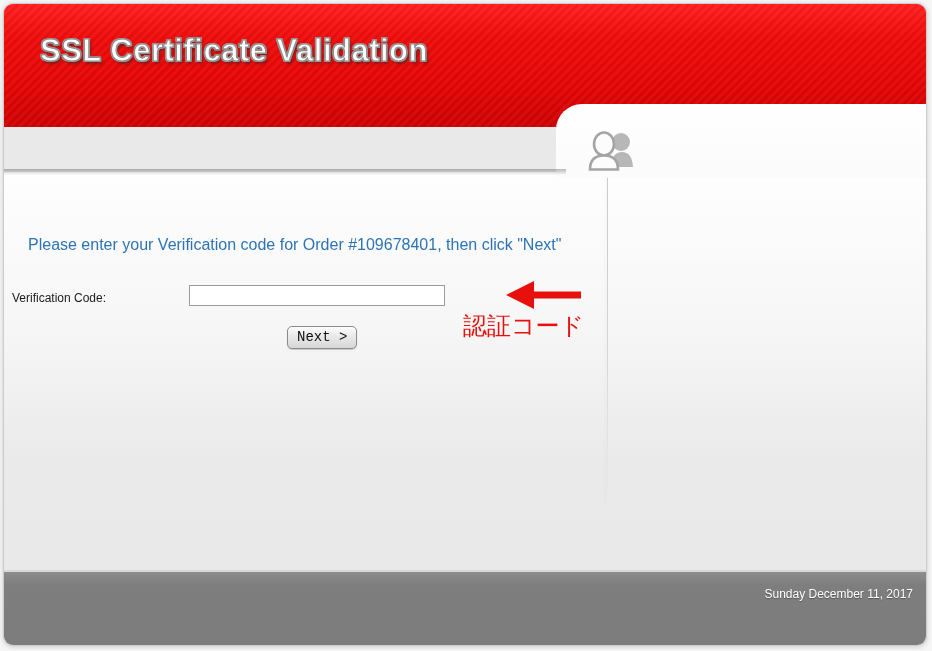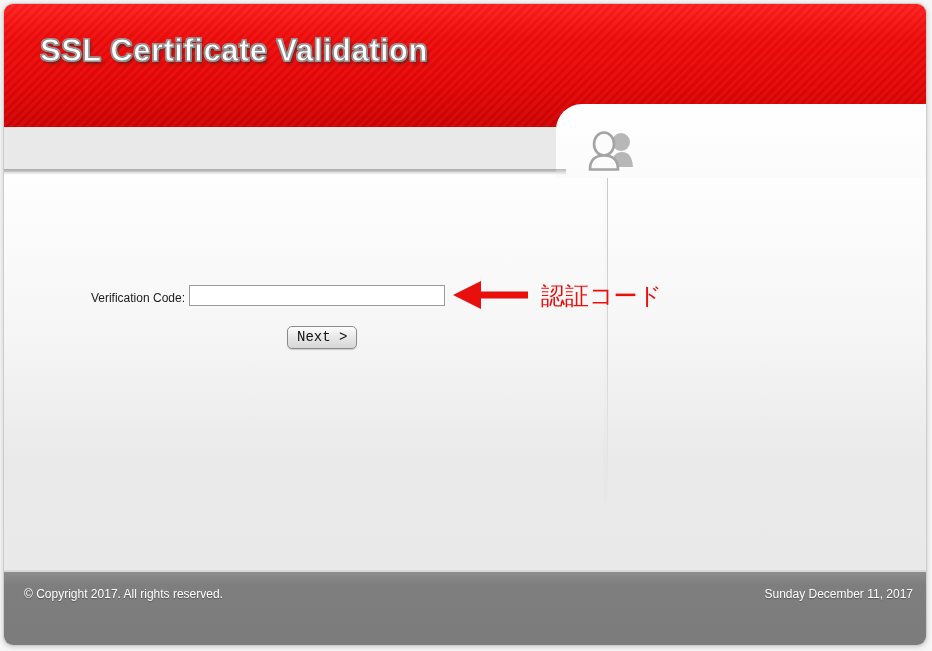--- a/index.html
+++ b/index.html
@@ -84,37 +84,37 @@
     background: linear-gradient(180deg, #c9c9c9 0%, #d5d5d5 55%, rgba(213,213,213,0) 100%);
     box-shadow: -2px 0 3px rgba(0,0,0,0.05);
     z-index: 1;
   }
   .instruction {
     position: absolute; top: 214px; left: 24px; width: 556px;
     font-size: 16px; line-height: 1.4; color: #2d74b5;
     z-index: 2;
   }
   .form-label {
-    position: absolute; top: 287px; left: 0; width: 181px;
-    text-align: right; font-size: 12px; color: #1b1b1b;
+    position: absolute; top: 287px; left: 8px; width: 181px;
+    text-align: left; font-size: 12px; color: #1b1b1b;
     z-index: 2;
   }
   .code-input {
     position: absolute; top: 281px; left: 185px;
     width: 256px; height: 21px;
     border: 1px solid #9b9b9b; border-radius: 0;
     background: #ffffff;
     font-size: 13px; font-family: "Liberation Sans", sans-serif;
     padding: 1px 4px;
     z-index: 2;
   }
   .annotation {
     position: absolute; top: 276px; left: 449px;
-    display: flex; align-items: flex-start;
-    z-index: 5; white-space: nowrap;
+    display: flex; align-items: flex-end;
+    z-index: 5; white-space: nowrap; flex-direction: column;
   }
   .annotation-text {
     margin-left: 10px;
     font-size: 24px; color: #e8100c;
   }
   .next-button {
     position: absolute; top: 322px; left: 283px;
     padding: 2px 9px 3px;
     font-size: 14px; font-family: Liberation Mono, monospace; color: #111;
     background: linear-gradient(180deg, #fdfdfd 0%, #e9e9e9 45%, #d7d7d7 100%);
@@ -159,32 +159,32 @@
       <circle cx="37" cy="12" r="9" fill="#b7b7b7"></circle>
       <path d="M27 37 q1 -15 11 -15 q10 0 11 15 z" fill="#b7b7b7"></path>
       <ellipse cx="20" cy="14" rx="10" ry="11.5" fill="#fcfcfc" stroke="#a4a4a4" stroke-width="2.6"></ellipse>
       <path d="M6 39.5 q0 -14 14 -14 q14 0 14 14 z" fill="#fcfcfc" stroke="#a4a4a4" stroke-width="2.6"></path>
     </svg>
   </span>
 
   <div class="content"></div>
   <div class="column-divider"></div>
 
+  <p class="instruction">Please enter your Verification code for Order #109678401, then click "Next"</p>
 
   <label class="form-label" for="vcode">Verification Code:</label>
   <input id="vcode" type="text" class="code-input" value="" style="">
 
   <div class="annotation">
     <svg width="78" height="30" viewBox="0 0 78 30">
       <polygon points="0,15 28,1 28,29" fill="#e8100c"></polygon>
       <rect x="26" y="11.5" width="49" height="7" fill="#e8100c"></rect>
     </svg>
     <span class="annotation-text">認証コード</span>
   </div>
 
   <button class="next-button">Next &gt;</button>
 
   <footer class="footer">
-    <span class="copyright">© Copyright 2017. All rights reserved.</span>
     <span class="date">Sunday December 11, 2017</span>
   </footer>
 
 </div>
 
 </body></html>

